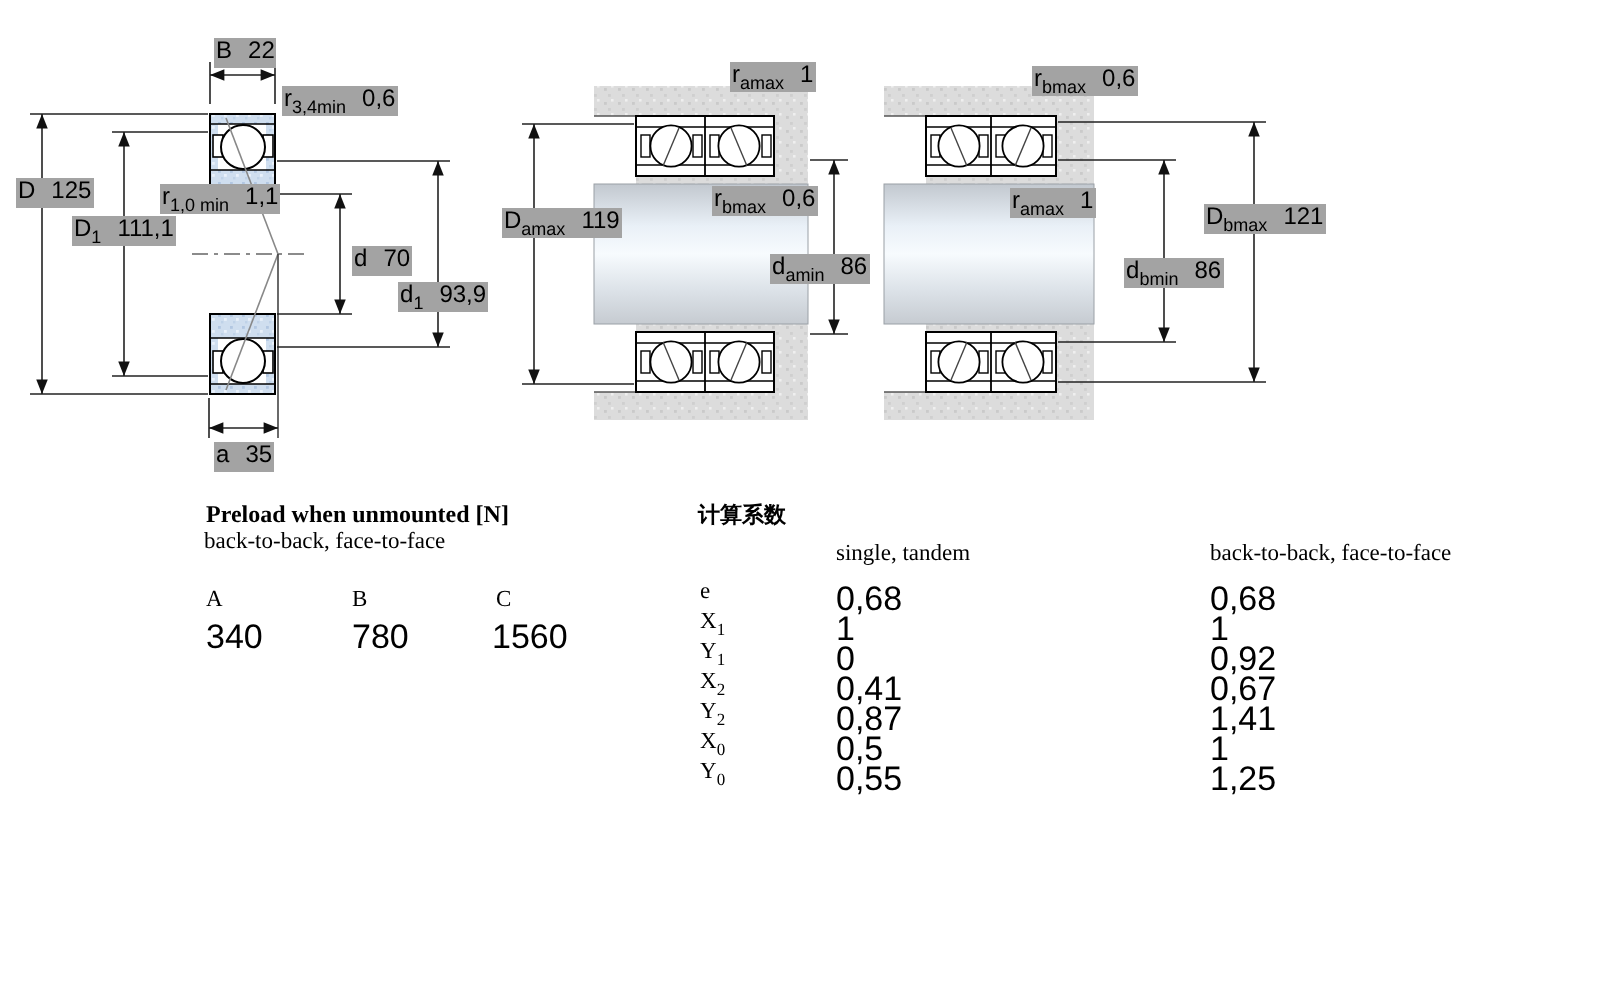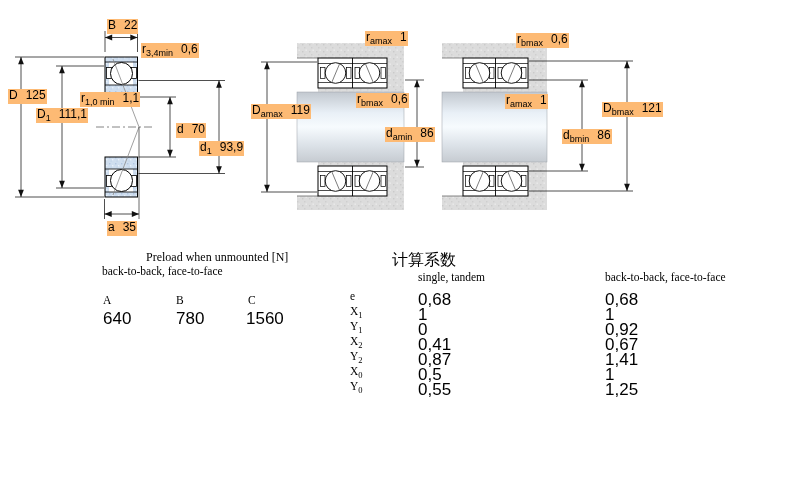--- a/index.html
+++ b/index.html
@@ -1,26 +1,26 @@
 <!DOCTYPE html>
 <html><head>
 <meta charset="utf-8">
 <style>
   html,body{margin:0;padding:0;background:#fff;}
   .stage{position:relative;width:800px;height:500px;background:#fff;overflow:hidden;
          font-family:"Liberation Sans",sans-serif;color:#000;}
   .stage svg{position:absolute;left:0;top:0;}
   
   .dim{position:absolute;font-size:12px;line-height:1.05;white-space:nowrap;
-       background:#fdba74;padding:0 1px;}
+       background:#a3a3a3;padding:0 1px;}
   .dim sub{font-size:9px;line-height:1;}
   .dim .vl{margin-left:8px;}
   
-  .t-title{position:absolute;font-family:"Liberation Serif",serif;font-weight:normal;
-           font-size:12px;white-space:nowrap;margin-left:43px;}
+  .t-title{position:absolute;font-family:"Liberation Serif",serif;font-weight:bold;
+           font-size:12px;white-space:nowrap;}
   .t-sub,.t-h{position:absolute;font-family:"Liberation Serif",serif;font-size:11.5px;
            white-space:nowrap;text-align:right;}
   .t-v{position:absolute;font-family:"Liberation Sans",sans-serif;font-size:17px;
            white-space:nowrap;}
   .f-label sub{font-size:8.5px;line-height:1;}
 </style>
 </head>
 <body>
 
 <div class="stage">
@@ -210,27 +210,27 @@
   <div class="dim" style="left:505px;top:94px"><span>r</span><sub>amax</sub><span class="vl">1</span></div>
   <div class="dim" style="left:602px;top:102px"><span>D</span><sub>bmax</sub><span class="vl">121</span></div>
   <div class="dim" style="left:562px;top:129px"><span>d</span><sub>bmin</sub><span class="vl">86</span></div>
 
   <div>
     <div class="t-title" style="left:103px;top:250px">Preload when unmounted [N]</div>
     <div class="t-sub" style="left:102px;top:265px">back-to-back, face-to-face</div>
     <span class="t-h" style="left:103px;top:294px">A</span>
     <span class="t-h" style="left:176px;top:294px">B</span>
     <span class="t-h" style="left:248px;top:294px">C</span>
-    <span class="t-v" style="left:103px;top:309px">640</span>
+    <span class="t-v" style="left:103px;top:309px">340</span>
     <span class="t-v" style="left:176px;top:309px">780</span>
     <span class="t-v" style="left:246px;top:309px">1560</span>
   </div>
 
   <div>
-    <div class="t-title" style="left:349px;top:250px;font-size:16px">计算系数</div>
+    <div class="t-title" style="left:349px;top:250px;font-size:11px">计算系数</div>
     <span class="t-h" style="left:418px;top:271px">single, tandem</span>
     <span class="t-h" style="left:605px;top:271px">back-to-back, face-to-face</span>
 
     <div>
       <span class="t-h f-label" style="left:350px;top:290px"><span>e</span><sub></sub></span>
       <span class="t-v" style="left:418px;top:290px">0,68</span>
       <span class="t-v" style="left:605px;top:290px">0,68</span>
     </div>
     <div>
       <span class="t-h f-label" style="left:350px;top:305px"><span>X</span><sub>1</sub></span>

